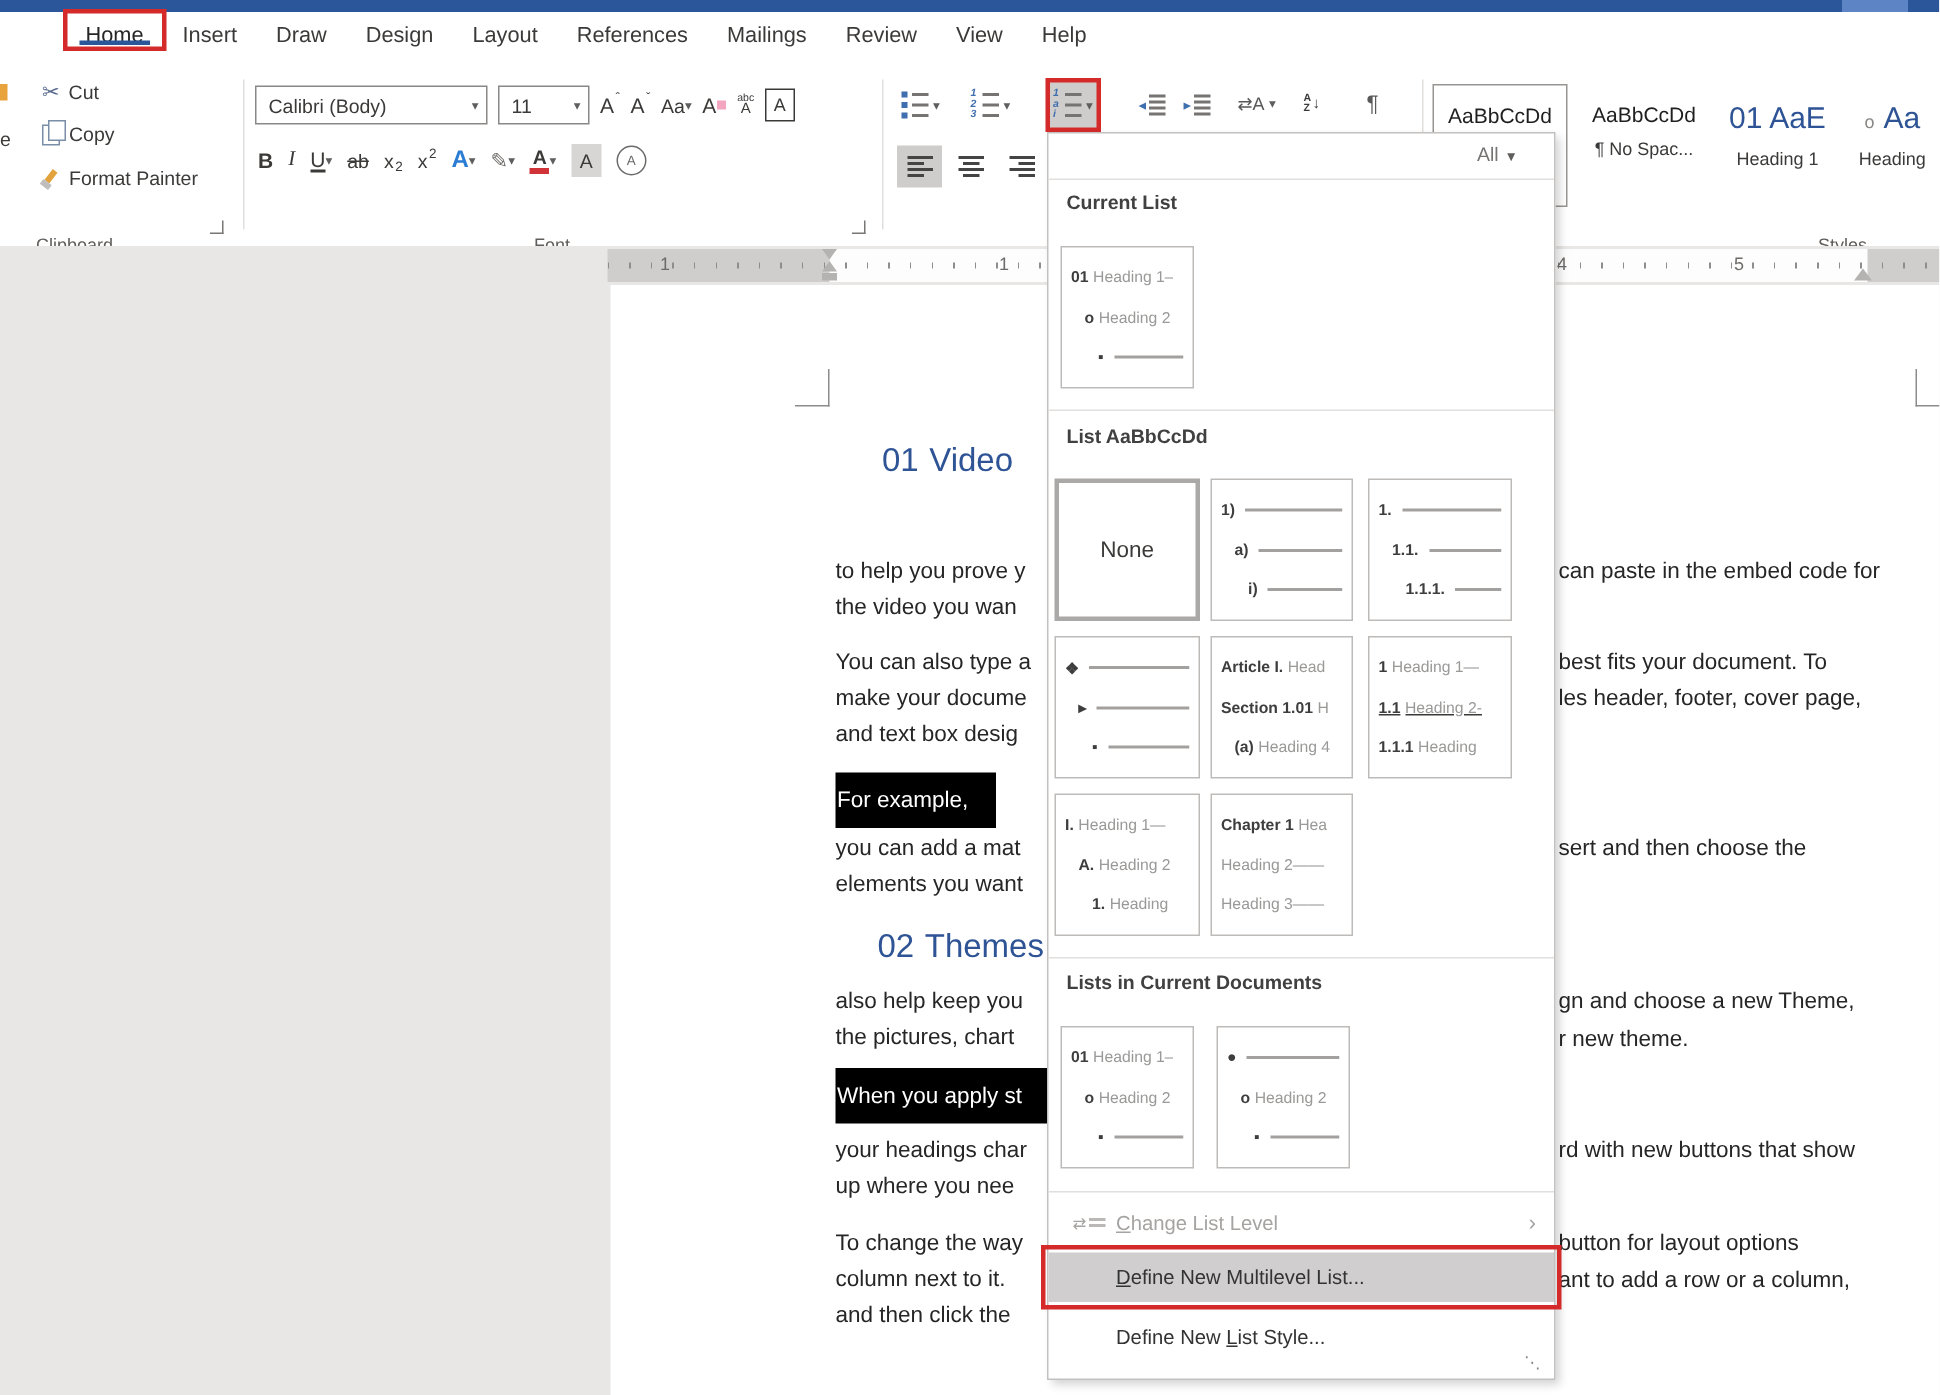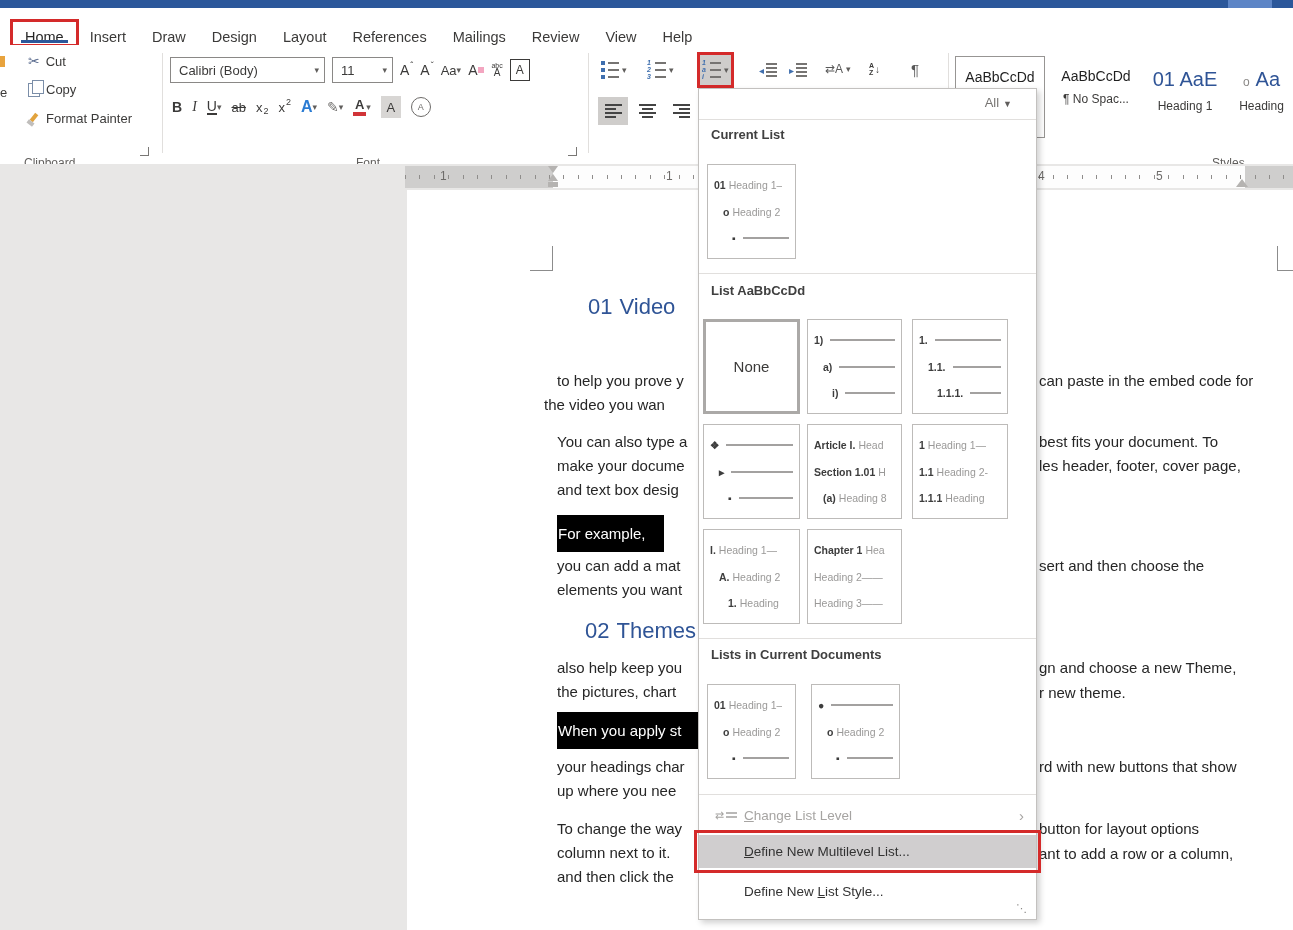--- a/index.html
+++ b/index.html
@@ -9,21 +9,21 @@
   }
   html,body{margin:0;padding:0}
   .screen{position:relative;width:1293px;height:930px;overflow:hidden;background:#fff;
           font-family:"Liberation Sans",sans-serif;color:var(--ink)}
 
   
   .titlebar{position:absolute;left:0;top:0;width:1293px;height:8px;background:#2b579a}
   .titlebar .winbtn{position:absolute;left:1228px;top:0;width:44px;height:8px;background:#5d85c6}
 
   
-  .tabbar{position:absolute;left:12px;top:8px;height:37px;display:flex;align-items:flex-end}
+  .tabbar{position:absolute;left:44px;top:8px;height:37px;display:flex;align-items:flex-start}
   .tab{position:relative;padding:8px 13px 0;font-size:14.5px;color:var(--ink);cursor:default;white-space:nowrap}
   .tab.active{color:#262626;font-weight:500}
   .tab.active::after{content:"";position:absolute;left:9px;right:9px;bottom:2px;height:3px;background:var(--blue)}
   .tab.annotated{outline:3px solid var(--red);outline-offset:-1px}
 
   
   .ribbon{position:absolute;left:0;top:45px;width:1293px;height:119px;background:#fff;border-bottom:1px solid #d2d0ce}
   .vsep{position:absolute;top:8px;width:1px;height:100px;background:#e1dfdd}
   .grouplbl{position:absolute;top:111px;font-size:12px;color:var(--graylbl)}
   .launcher{position:absolute;top:102px;width:8px;height:8px;border-right:1.5px solid #797775;border-bottom:1.5px solid #797775}
@@ -527,29 +527,29 @@
         <div class="pline" style="padding-left: 0px;">
           <span class="pmark">Article I.</span>
           <span class="plabel">Head</span>
         </div>
         <div class="pline" style="padding-left: 0px;">
           <span class="pmark">Section 1.01</span>
           <span class="plabel">H</span>
         </div>
         <div class="pline" style="padding-left: 9px;">
           <span class="pmark">(a)</span>
-          <span class="plabel">Heading 8</span>
+          <span class="plabel">Heading 4</span>
         </div>
       </div>
       <div class="pbox" style="left: 213px; top: 335px; width: 96px; height: 95px;">
         <div class="pline" style="padding-left: 0px;">
           <span class="pmark">1</span>
           <span class="plabel">Heading 1—</span>
         </div>
-        <div class="pline" style="padding-left: 0px;">
+        <div class="pline" style="padding-left: 0px; text-decoration: underline;">
           <span class="pmark">1.1</span>
           <span class="plabel">Heading 2-</span>
         </div>
         <div class="pline" style="padding-left: 0px;">
           <span class="pmark">1.1.1</span>
           <span class="plabel">Heading</span>
         </div>
       </div>
       <div class="pbox" style="left: 4px; top: 440px; width: 97px; height: 95px;">
         <div class="pline" style="padding-left: 0px;">
@@ -601,21 +601,21 @@
           <span class="plabel">Heading 2</span>
         </div>
         <div class="pline" style="padding-left: 18px;">
           <span class="pmark">▪</span>
           <span class="prule"></span>
         </div>
       </div>
     </div>
 
 <div class="dline" style="left: 557px; top: 371px;">to help you prove y</div>
-    <div class="dline" style="left: 544px; top: 395px;">the video you wan</div>
+    <div class="dline" style="left: 557px; top: 395px;">the video you wan</div>
     <div class="dline" style="left: 557px; top: 432px;">You can also type a</div>
     <div class="dline" style="left: 557px; top: 456px;">make your docume</div>
     <div class="dline" style="left: 557px; top: 480px;">and text box desig</div>
     <div class="dline" style="left: 557px; top: 556px;">you can add a mat</div>
     <div class="dline" style="left: 557px; top: 580px;">elements you want</div>
     <div class="dline" style="left: 557px; top: 658px;">also help keep you</div>
     <div class="dline" style="left: 557px; top: 682px;">the pictures, chart</div>
     <div class="dline" style="left: 557px; top: 757px;">your headings char</div>
     <div class="dline" style="left: 557px; top: 781px;">up where you nee</div>
     <div class="dline" style="left: 557px; top: 819px;">To change the way</div>

